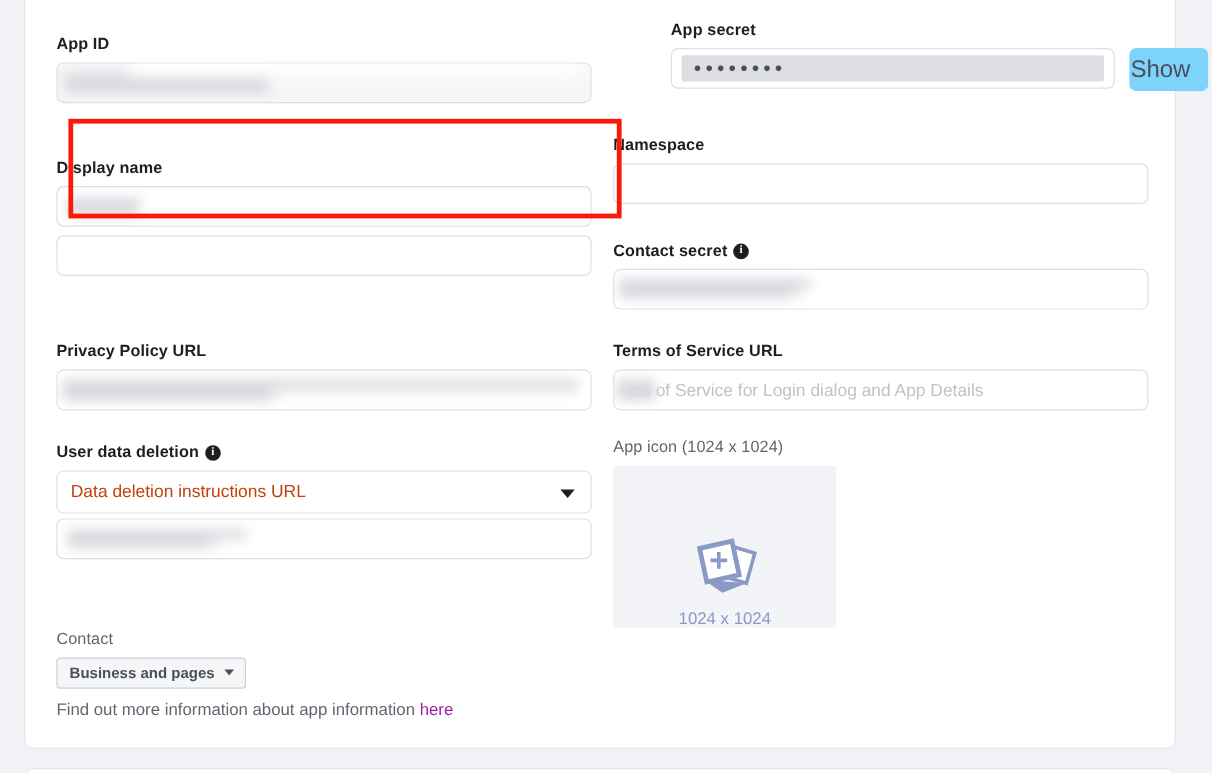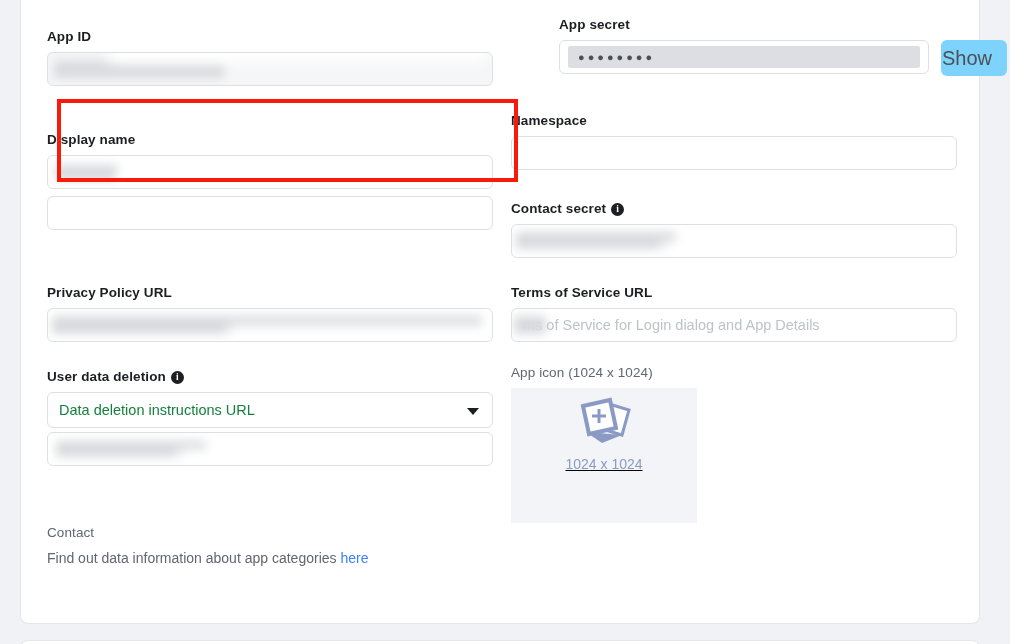--- a/index.html
+++ b/index.html
@@ -152,21 +152,21 @@
   
   .select {
     position: relative;
     box-sizing: border-box;
     width: 446px;
     height: 36px;
     border: 1px solid #dddfe2;
     border-radius: 6px;
     background: #fff;
     font-size: 14.5px;
-    color: #15803d;
+    color: #c2410c;
     padding: 0 11px;
     line-height: 34px;
   }
   .caret {
     position: absolute;
     right: 13px; top: 15px;
     width: 0; height: 0;
     border-left: 6px solid transparent;
     border-right: 6px solid transparent;
     border-top: 7px solid #1c1e21;
@@ -174,23 +174,22 @@
 
   
   .icon-box {
     position: relative;
     width: 186px;
     height: 135px;
     background: #f2f4f7;
     display: flex;
     flex-direction: column;
     align-items: center;
-    justify-content: flex-start;
+    justify-content: flex-end;
     cursor: pointer;
-    text-decoration: underline;
   }
   .icon-label {
     color: #8a9ac4;
     font-size: 14px;
     margin-top: 6px;
   }
 
   
   .cat-btn {
     display: inline-block;
@@ -213,21 +212,21 @@
     border-top: 5px solid #4b4f56;
     vertical-align: middle;
     position: relative;
     top: -1px;
   }
   .hint {
     font-size: 14px;
     color: #606770;
     margin-top: 9px;
   }
-  .hint a { color: #3b82f6; text-decoration: none; }
+  .hint a { color: #a21caf; text-decoration: none; }
 
   
   .highlight {
     position: absolute;
     left: 36px;
     top: 99px;
     width: 461px;
     height: 83px;
     border: 4px solid #fa1a0a;
     box-sizing: border-box;
@@ -296,22 +295,26 @@
             <span></span>
             <span class="redact" style="left:8px; top:8px; width:150px; height:16px;"></span>
             <span class="redact white" style="left:130px; top:16px; width:300px; height:22px;"></span>
           </div>
         </div>
 
         <div class="field" style="top:524px;">
           <div class="label plain">
             <span>Contact</span>
           </div>
+          <div class="cat-btn">
+            <span>Business and pages</span>
+            <span class="cat-caret"></span>
+          </div>
           <div class="hint">
-            <span>Find out data information about app categories </span><a href="#">here</a>
+            <span>Find out more information about app information </span><a href="#">here</a>
           </div>
         </div>
 
       </div>
 
       <div class="col-right">
 
         <div class="field" style="top:16px;margin-left:48px;">
           <div class="label">
             <span>App secret</span>

